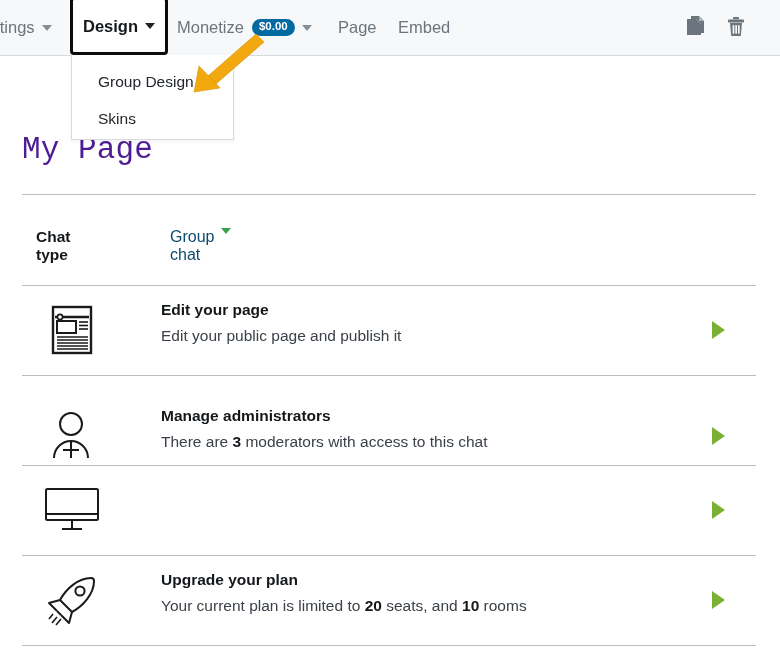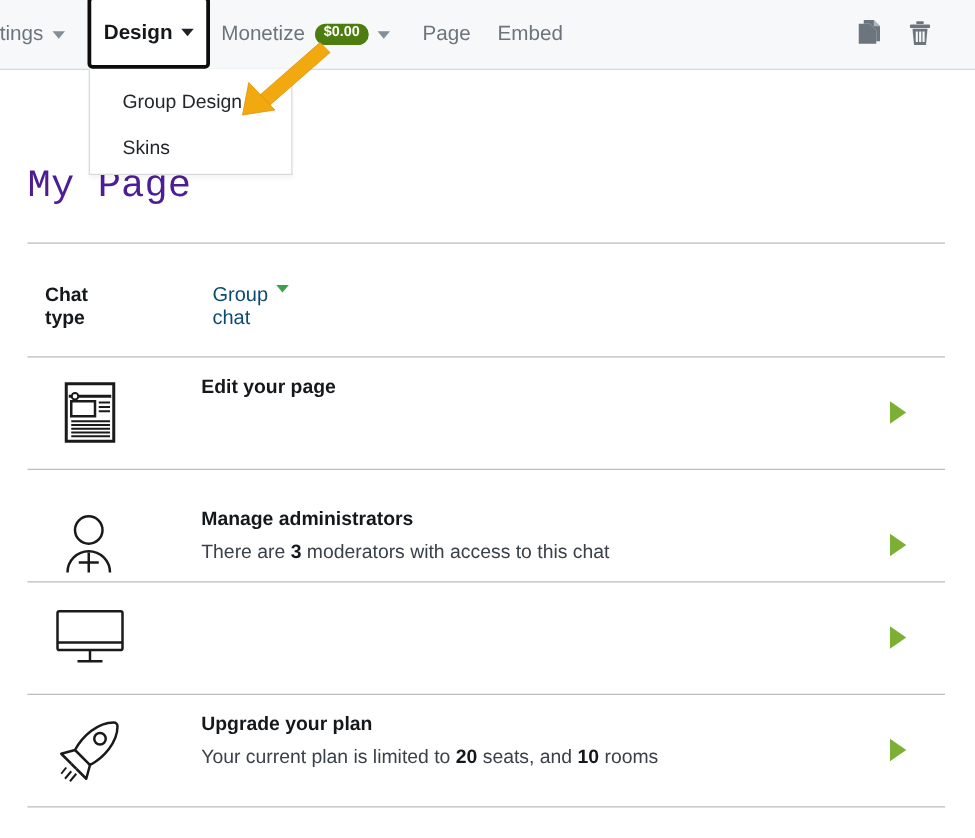--- a/index.html
+++ b/index.html
@@ -56,21 +56,21 @@
     display: flex; align-items: center; justify-content: center;
     font-size: 16.5px; font-weight: bold;
     color: #15181b;
     cursor: pointer;
     z-index: 6;
   }
 
   .money-badge {
     display: inline-block;
     margin-left: 8px;
-    background: #4d7c0f;
+    background: #0369a1;
     color: #ffffff;
     font-size: 11.5px;
     font-weight: bold;
     border-radius: 9px;
     padding: 2px 7px 3px 7px;
     line-height: 1;
   }
 
   .nav-icon {
     position: absolute;
@@ -282,20 +282,21 @@
       <line x1="28" y1="24" x2="37" y2="24" stroke="#1a1a1a" stroke-width="1.6"></line>
       <line x1="6" y1="32" x2="37" y2="32" stroke="#1a1a1a" stroke-width="1.5"></line>
       <line x1="6" y1="35" x2="37" y2="35" stroke="#1a1a1a" stroke-width="1.5"></line>
       <line x1="6" y1="38" x2="37" y2="38" stroke="#1a1a1a" stroke-width="1.5"></line>
       <line x1="6" y1="41" x2="37" y2="41" stroke="#1a1a1a" stroke-width="1.5"></line>
       <line x1="6" y1="44" x2="37" y2="44" stroke="#1a1a1a" stroke-width="1.5"></line>
     </svg>
   </div>
   <div class="feature-text">
     <div class="feature-title">Edit your page</div>
+    <div class="feature-desc"><span>Edit your public page and publish it</span><b></b><span></span><b></b><span></span></div>
   </div>
   <div class="feature-arrow"></div>
 </div>
 
 <div class="divider div-3"></div>
 
 <div class="feature-row row-2">
   <div class="feature-icon">
     <svg width="50" height="52" viewBox="0 0 50 52">
       <circle cx="24" cy="14" r="11" fill="none" stroke="#1a1a1a" stroke-width="2"></circle>

